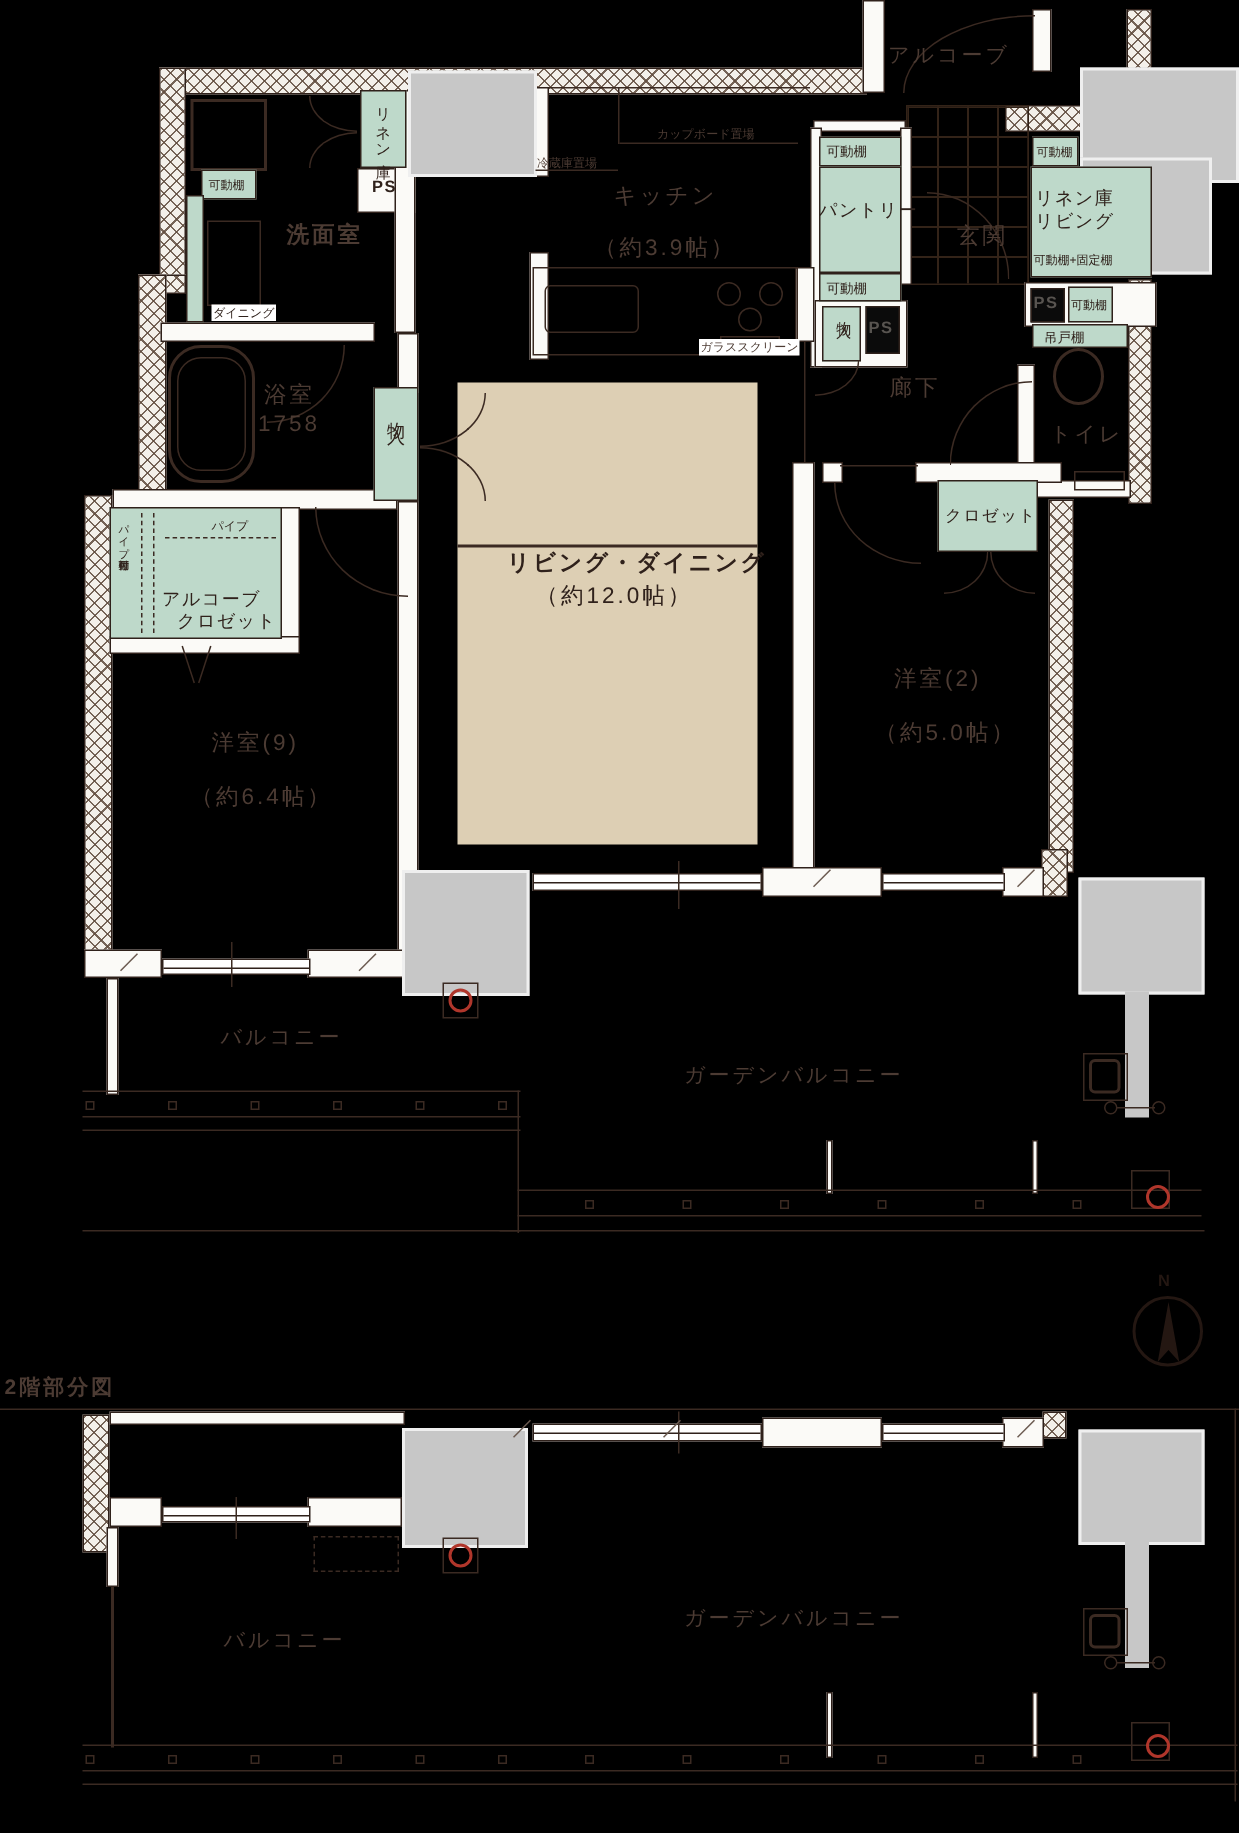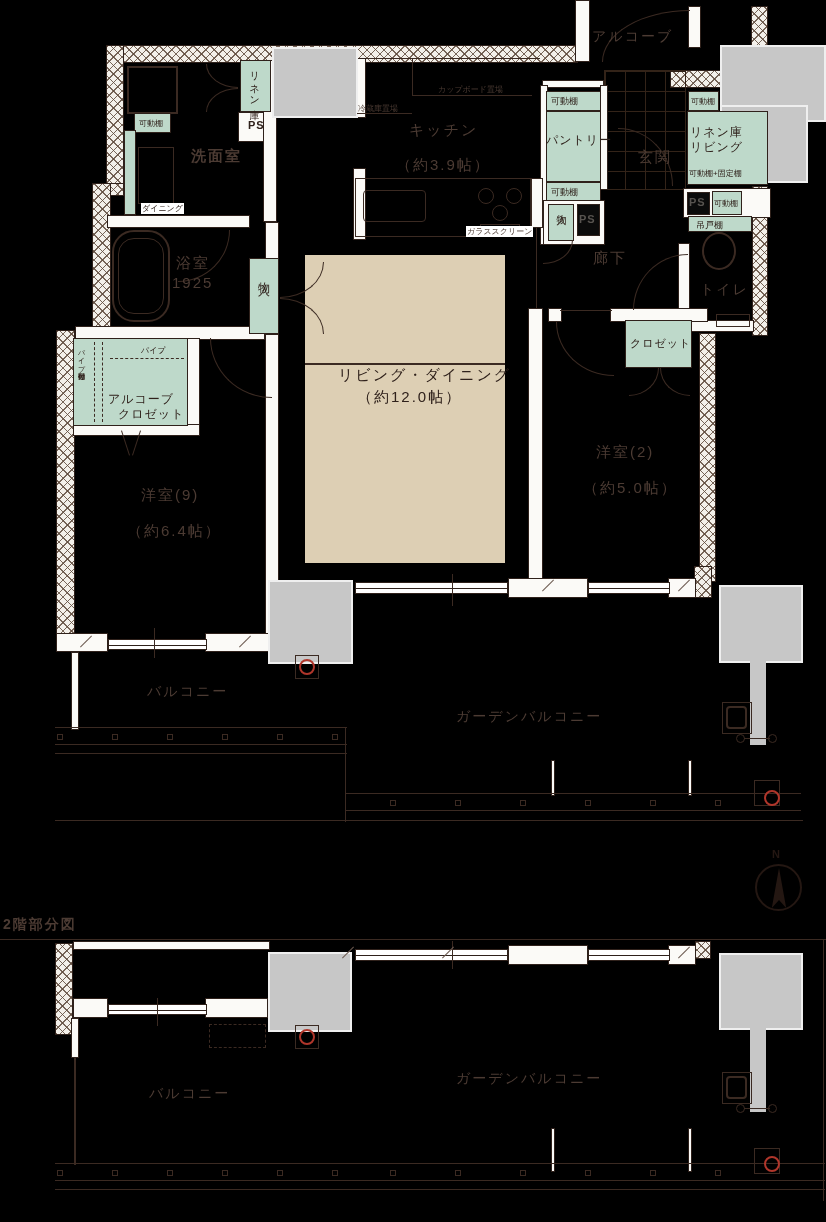--- a/index.html
+++ b/index.html
@@ -100,21 +100,21 @@
   <div class="lb" style="left:191px;top:147px;font-weight:bold;">洗面室</div>
   <div class="lb d s" style="left:141px;top:203px;background:#fff;padding:0 1px;">ダイニング</div>
 
   <div class="w" style="left:263px;top:60px;width:14px;height:162px;"></div>
 
   <div class="w" style="left:107px;top:215px;width:143px;height:13px;"></div>
   <div class="bx2" style="left:112px;top:230px;width:58px;height:92px;border-radius:22px;"></div>
   <div class="bx" style="left:118px;top:238px;width:46px;height:76px;border-radius:16px;"></div>
   <div class="arc br" style="left:178px;top:230px;width:52px;height:52px;"></div>
   <div class="lb" style="left:176px;top:254px;">浴室</div>
-  <div class="lb" style="left:172px;top:274px;">1925</div>
+  <div class="lb" style="left:172px;top:274px;">1758</div>
   <div class="w" style="left:75px;top:326px;width:190px;height:14px;"></div>
 
   <div class="w" style="left:265px;top:222px;width:14px;height:40px;"></div>
   <div class="m" style="left:249px;top:258px;width:30px;height:76px;"></div>
   <div class="lb d v" style="left:255px;top:272px;height:50px;font-size:12px;">物入</div>
   <div class="arc br" style="left:280px;top:262px;width:44px;height:36px;"></div>
   <div class="arc tr" style="left:280px;top:298px;width:44px;height:36px;"></div>
   <div class="w" style="left:265px;top:334px;width:14px;height:306px;"></div>
 
   <div class="w" style="left:353px;top:58px;width:13px;height:60px;"></div>
@@ -181,21 +181,21 @@
   <div class="ln" style="left:560px;top:310px;width:52px;height:1px;"></div>
   <div class="arc bl" style="left:556px;top:322px;width:58px;height:54px;"></div>
   <div class="w" style="left:528px;top:308px;width:15px;height:274px;"></div>
   <div class="m" style="left:625px;top:320px;width:67px;height:48px;"></div>
   <div class="lb d m11" style="left:630px;top:336px;">クロゼット</div>
   <div class="arc br" style="left:629px;top:368px;width:30px;height:28px;"></div>
   <div class="arc bl" style="left:660px;top:368px;width:30px;height:28px;"></div>
   <div class="lb" style="left:596px;top:443px;">洋室(2)</div>
   <div class="lb" style="left:583px;top:479px;">（約5.0帖）</div>
 
-  <div class="lb d" style="left:338px;top:366px;">リビング・ダイニング</div>
+  <div class="lb d" style="left:338px;top:366px;font-weight:bold;">リビング・ダイニング</div>
   <div class="lb d" style="left:357px;top:388px;">（約12.0帖）</div>
 
   <div class="m" style="left:73px;top:338px;width:115px;height:88px;"></div>
   <div class="dashv" style="left:94px;top:342px;height:80px;"></div>
   <div class="dashv" style="left:102px;top:342px;height:80px;"></div>
   <div class="dash" style="left:110px;top:358px;width:74px;"></div>
   <div class="lb d s" style="left:141px;top:345px;">パイプ</div>
   <div class="lb d v" style="left:76px;top:344px;height:78px;font-size:7px;letter-spacing:0;">パイプ付可動棚</div>
   <div class="lb d m12" style="left:108px;top:391px;">アルコーブ</div>
   <div class="lb d m12" style="left:118px;top:406px;">クロゼット</div>

